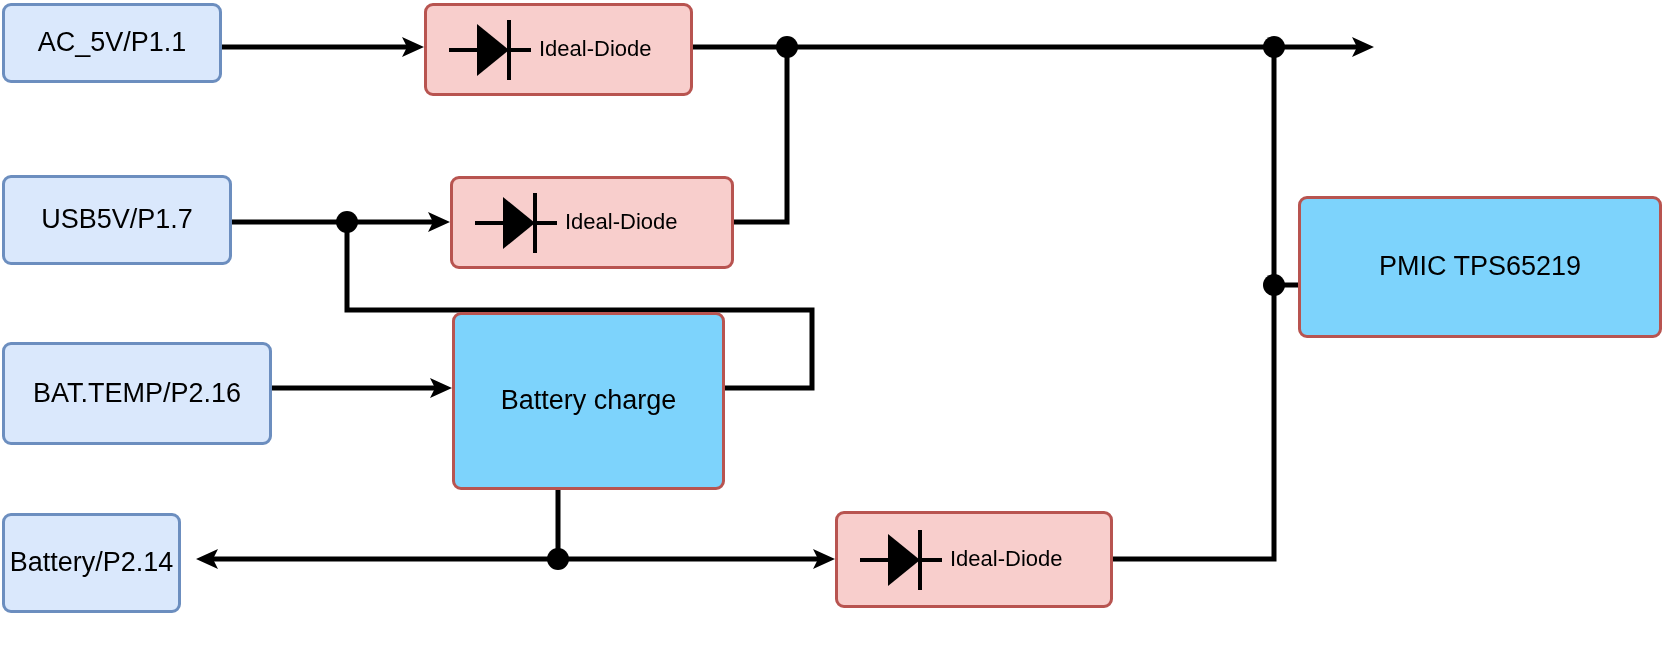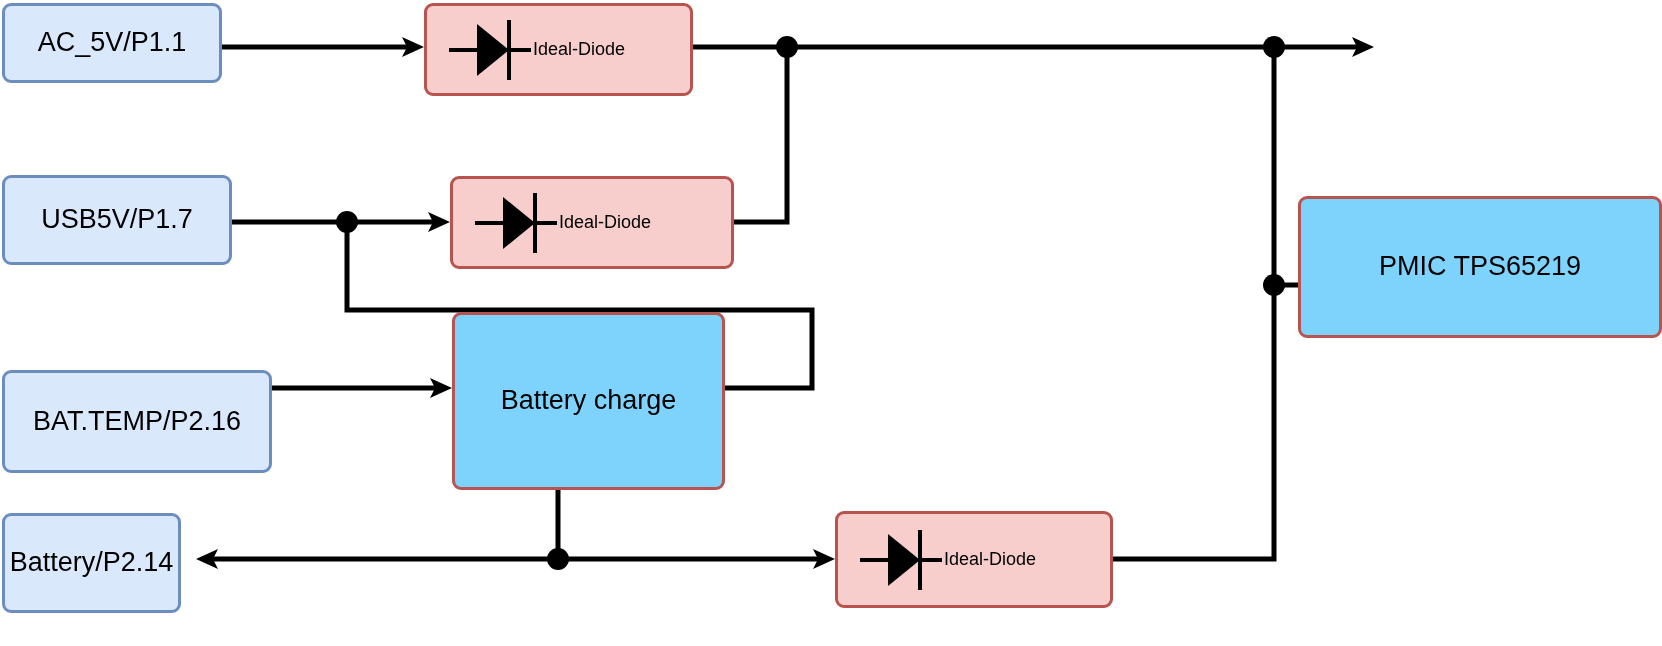--- a/index.html
+++ b/index.html
@@ -47,21 +47,22 @@
     display: flex;
     align-items: center;
     gap: 0px;
     padding-left: 20px;
   }
   .diode-sym {
     flex: 0 0 auto;
     display: block;
   }
   .diode-label {
-    font-size: 18px;
+    margin-left: 6px;
+    font-size: 22px;
   }
   svg.wires {
     position: absolute;
     left: 0;
     top: 0;
     width: 1662px;
     height: 646px;
     overflow: visible;
   }
   .wire {
@@ -125,21 +126,21 @@
   </svg>
 
   <div class="node io" style="left:2px; top:3px; width:220px; height:80px;">
     <span>AC_5V/P1.1</span>
   </div>
 
   <div class="node io" style="left:2px; top:175px; width:230px; height:90px;">
     <span>USB5V/P1.7</span>
   </div>
 
-  <div class="node io" style="left:2px; top:342px; width:270px; height:103px;margin-top:28px;">
+  <div class="node io" style="left:2px; top:342px; width:270px; height:103px;">
     <span>BAT.TEMP/P2.16</span>
   </div>
 
   <div class="node io" style="left:2px; top:513px; width:179px; height:100px;">
     <span>Battery/P2.14</span>
   </div>
 
   <div class="node diode" style="left:424px; top:3px; width:269px; height:93px;">
     <span class="diode-inner">
       <svg class="diode-sym" width="86" height="72" viewBox="0 0 86 72">

